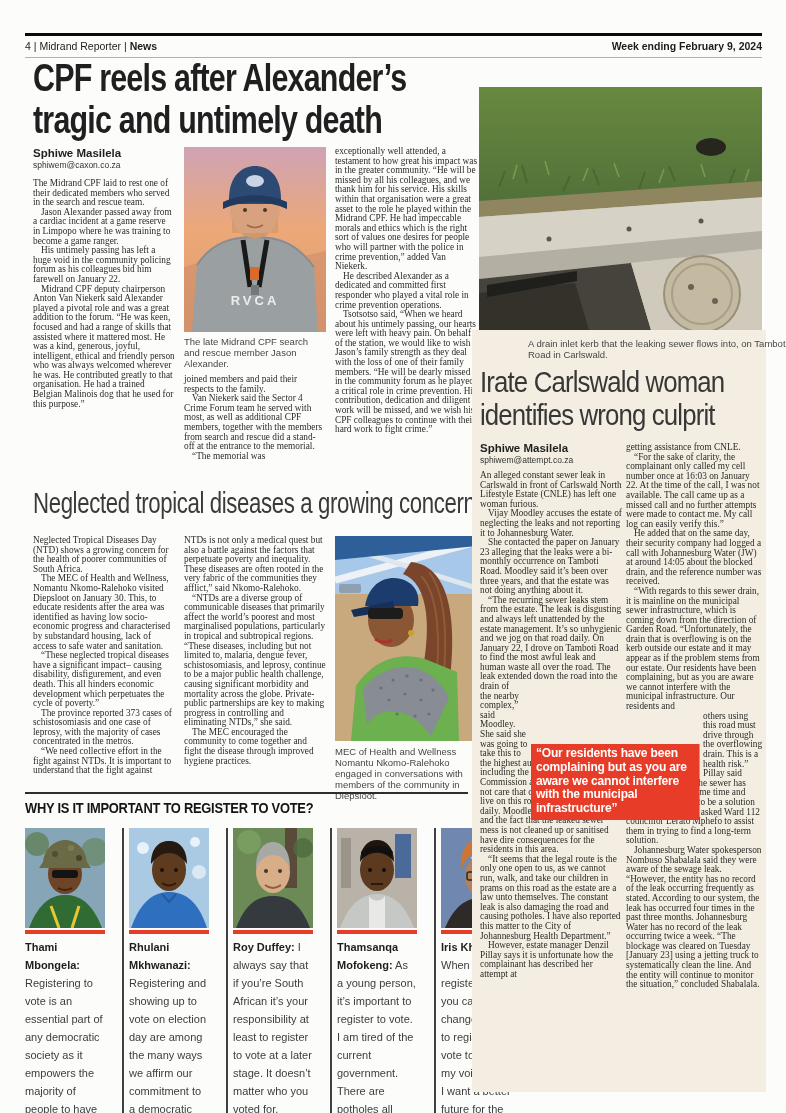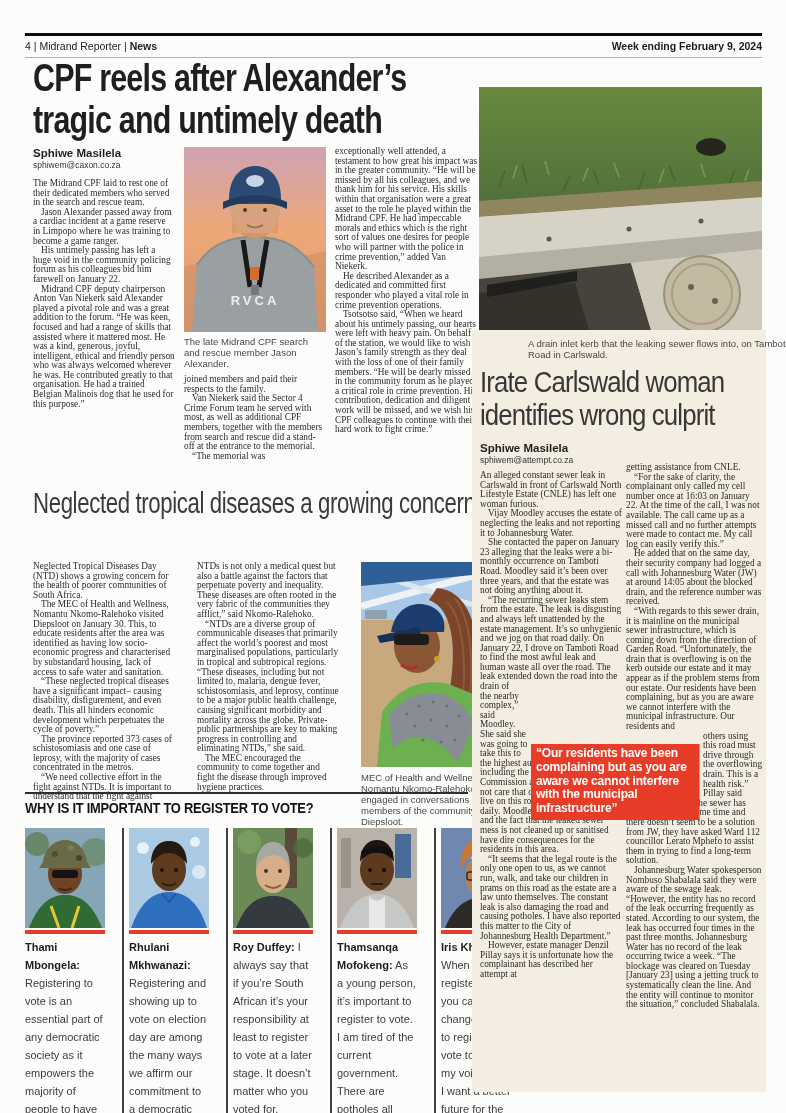--- a/index.html
+++ b/index.html
@@ -32,21 +32,21 @@
   .paras p { margin:0; }
   .paras p + p { text-indent:8px; }
 
   
   .cpf-cols { position:absolute; left:33px; top:147px; width:446px; display:flex; gap:9px; }
   .cpf-cols .col { width:142px; flex:none; }
   .ph-jason { display:block; width:142px; height:185px; }
   .cap-jason { margin:4px 0 6px; }
 
   
-  .ntd-cols { position:absolute; left:33px; top:562px; width:446px; display:flex; gap:22px; }
+  .ntd-cols { position:absolute; left:33px; top:536px; width:446px; display:flex; gap:9px; }
   .ntd-cols .col { width:142px; flex:none; }
   .ph-mec { display:block; width:142px; height:205px; }
   .cap-mec { margin-top:5px; }
 
   
   .vote-rule { position:absolute; left:25px; top:792px; width:443px; border-top:2px solid #2e2e2e; }
   .vote-title { position:absolute; left:25px; top:799px; margin:0; transform:scaleX(0.86); transform-origin:0 0;
                 font-size:15px; font-weight:bold; letter-spacing:-0.3px; color:#141414; white-space:nowrap; }
   .vote-cols { position:absolute; left:25px; top:828px; width:450px; display:flex; align-items:stretch; }
   .vox { width:80px; flex:none; }
@@ -55,21 +55,21 @@
   .vox-bar { height:4px; margin:2px 0 4px; }
   .vox-text { font-size:11px; line-height:18px; color:#3d3d3d; }
   .vox-name { font-weight:bold; color:#1d1d1d; }
 
   
   .panel { position:absolute; left:472px; top:330px; width:294px; height:762px; }
   .ph-drain { position:absolute; left:479px; top:87px; width:283px; height:243px; display:block; }
   .cap-drain { position:absolute; left:480px; top:338px; width:280px;margin-left:48px; }
   .car-byline { position:absolute; left:480px; top:442px; width:142px; }
   .car-col1 { position:absolute; left:480px; top:471px; width:142px; }
-  .car-col2 { position:absolute; left:626px; top:463px; width:137px; }
+  .car-col2 { position:absolute; left:626px; top:443px; width:137px; }
   .narrow-l { width:48px; }
   .narrow-r { width:60px; margin-left:auto; }
   .pullquote { position:absolute; left:531px; top:744px; width:162px; color:#fff; font-weight:bold;
                font-size:12.3px; line-height:13.8px; padding:3px 5px 4px; transform:scaleX(0.98);
                transform-origin:0 0; letter-spacing:-0.2px; }
 </style>
 </head>
 <body>
 
 <div class="page">

